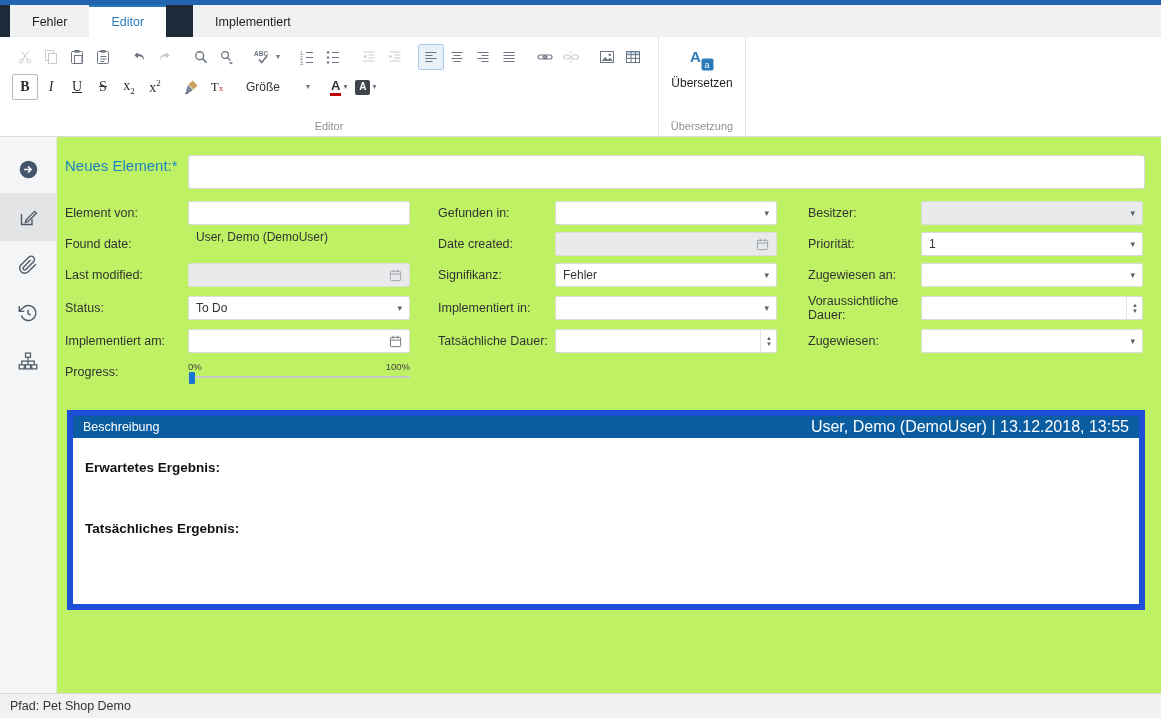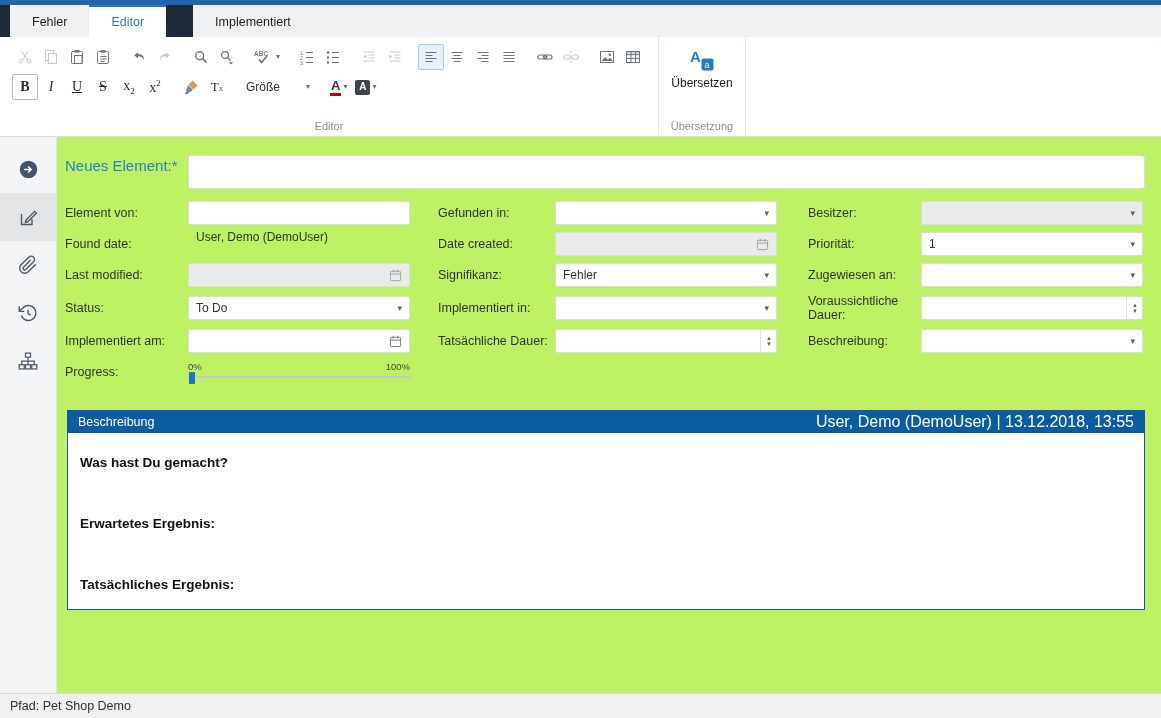--- a/index.html
+++ b/index.html
@@ -81,21 +81,21 @@
   .ctl.disabled .cal { color:#9aa0a6; }
   .spin { margin-left:auto; display:flex; flex-direction:column; align-items:center; justify-content:center;
           color:#596066; font-size:6px; line-height:6px; border-left:1px solid #e5e5e5; align-self:stretch; padding-left:5px; margin-right:-3px; }
   
   .slider { position:relative; height:22px; align-self:start; margin-top:2px; }
   .slider .lbls { display:flex; justify-content:space-between; font-size:9.5px; color:#444; height:11px; line-height:10px; }
   .slider .track { position:relative; height:10px; }
   .slider .track::before { content:""; position:absolute; left:0; right:0; top:3px; height:2px; background:#c6c8ca; }
   .slider .handle { position:absolute; left:1px; top:-1px; width:6px; height:12px; background:#1b75d0; border-radius:1px; }
   
-  .desc { margin-top:26px; margin-left:2px; border:1px solid #1d4ed8; height:200px; display:flex; flex-direction:column; background:#fff; }
+  .desc { margin-top:26px; margin-left:2px; border:6px solid #1d4ed8; height:200px; display:flex; flex-direction:column; background:#fff; }
   .desc-head { height:22px; background:#0b5da1; color:#fff; display:flex; align-items:center; padding:0 10px; font-size:12.5px; flex:0 0 22px; }
   .desc-meta { margin-left:auto; font-size:16px; }
   .desc-body { flex:1; padding:22px 12px 0; }
   .desc-body p { margin:0 0 46px; font-weight:bold; font-size:13.5px; color:#121212; }
   
   .statusbar { height:25px; background:#f0f1f2; border-top:1px solid #d8d9db; display:flex; align-items:center;
                padding:0 10px; font-size:12.5px; color:#333; }
   svg { display:block; }
 </style>
 </head>
@@ -508,21 +508,21 @@
           </span>
         </div>
       <span class="flabel c3">Tatsächliche Dauer:</span>
       <div class="ctl c4">
           <input type="text" value="" style="">
           <span class="spin">
             <span>▲</span>
             <span>▼</span>
           </span>
         </div>
-      <span class="flabel c5">Beschreibung:</span>
+      <span class="flabel c5">Zugewiesen:</span>
       <div class="ctl c6">
           <span class="val"></span>
           <span class="dd-caret">▾</span>
         </div>
 
       <span class="flabel c1">Progress:</span>
       <div class="slider c2">
         <div class="lbls">
           <span>0%</span>
           <span>100%</span>
@@ -532,21 +532,20 @@
           </div>
       </div>
     </div>
 
     <div class="desc">
       <div class="desc-head">
         <span>Beschreibung</span>
         <span class="desc-meta">User, Demo (DemoUser) | 13.12.2018, 13:55</span>
       </div>
       <div class="desc-body">
-        <p>Was hast Du gemacht?</p>
         <p>Erwartetes Ergebnis:</p>
         <p>Tatsächliches Ergebnis:</p>
       </div>
     </div>
   </div>
 </div>
 
 <div class="statusbar">
   <span>Pfad: Pet Shop Demo</span>
 </div>

